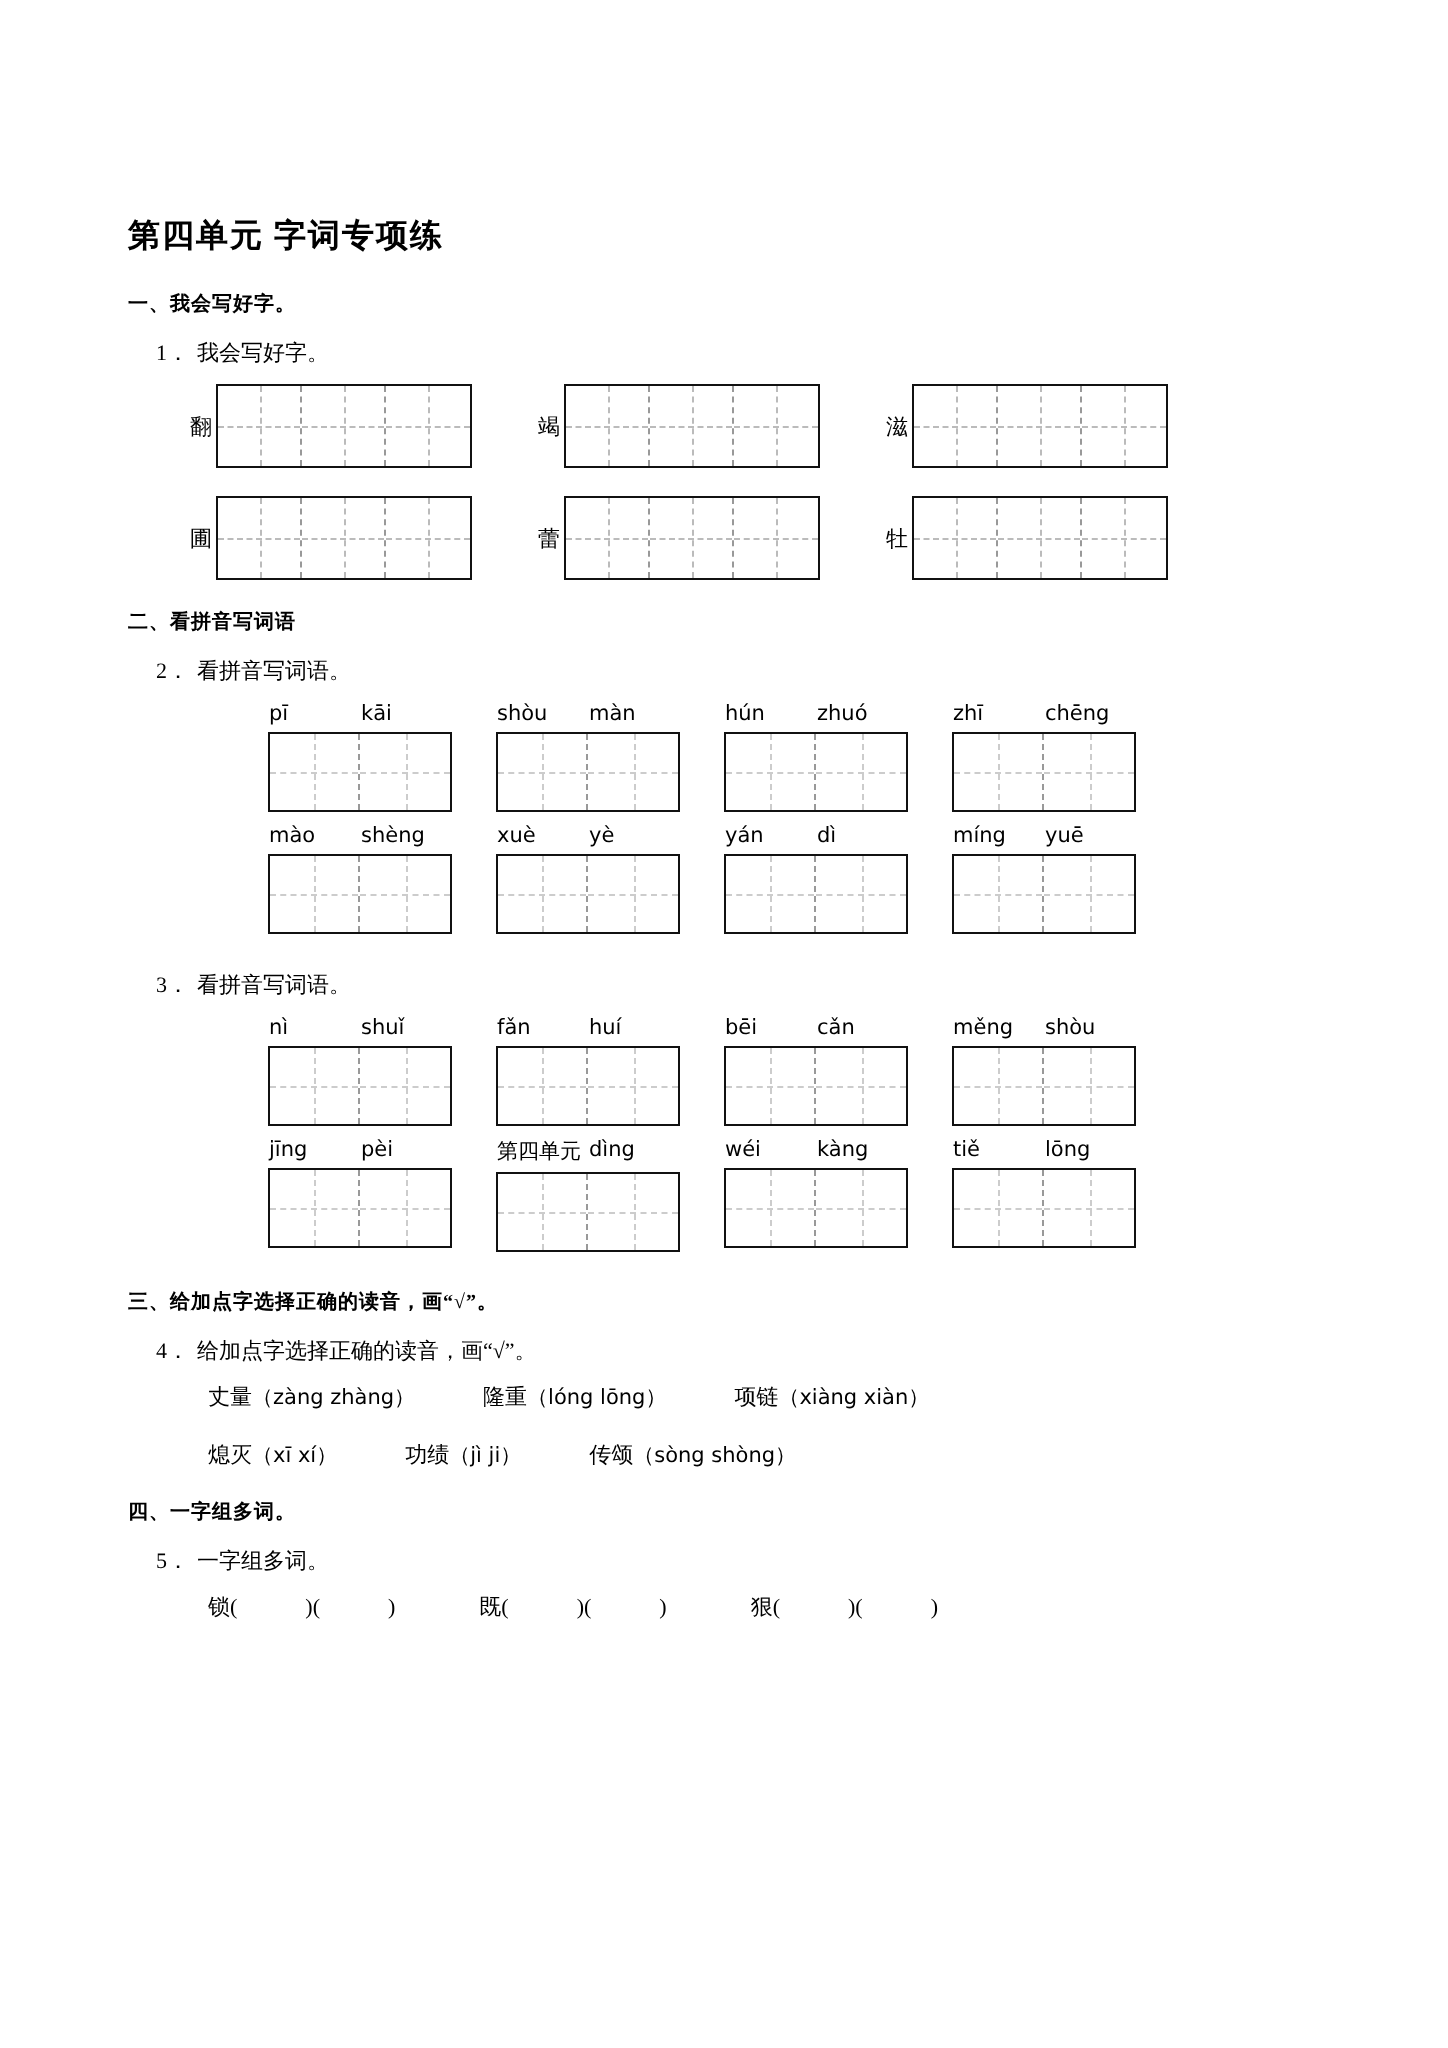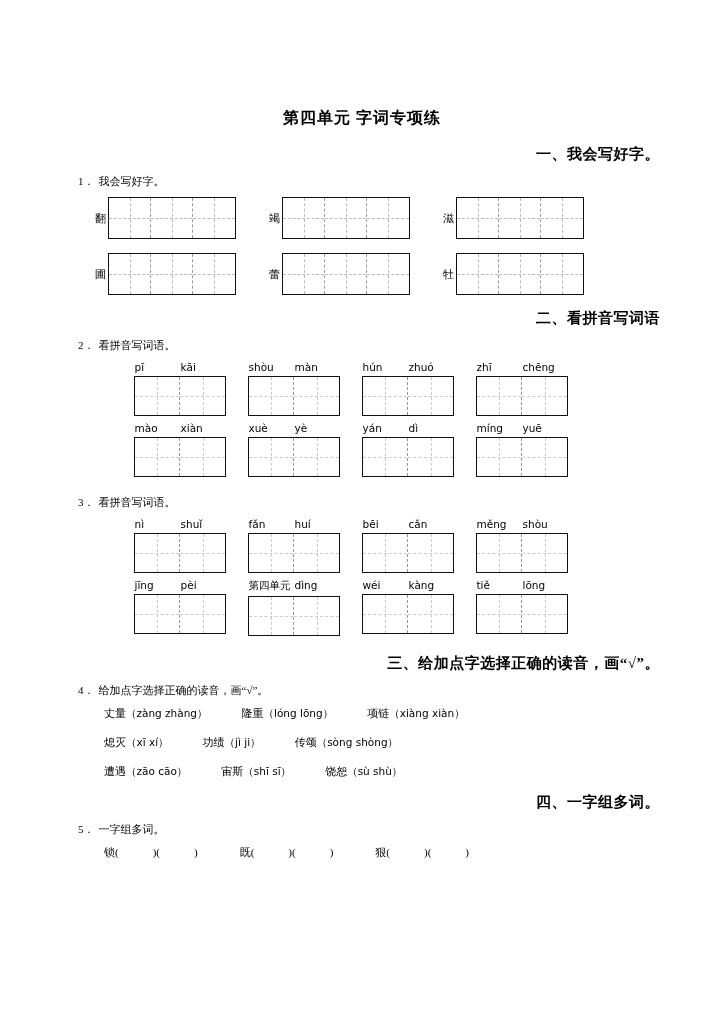--- a/index.html
+++ b/index.html
@@ -13,33 +13,32 @@
     position: relative;
     overflow: hidden;
   }
   .page {
     position: relative;
     width: 724px;
     height: 1024px;
     padding: 0 64px;
   }
   .doc-title {
-    text-align: center;
+    text-align: left;
     font-size: 16px;
     font-weight: bold;
     margin-top: 108px;
     margin-bottom: 16px;
     letter-spacing: 1px;
   }
   .sec-head {
-    font-size: 15px;
+    font-size: 10px;
     font-weight: bold;
     margin: 14px 0 10px 0;
     letter-spacing: 0.5px;
-    text-align: right;
   }
   .q-line {
     font-size: 11px;
     margin: 0 0 8px 0;
     padding-left: 14px;
   }
   .q-line .num { margin-right: 4px; }
 
   
   .grid-row {
@@ -267,21 +266,21 @@
           <div class="cell"></div>
           <div class="cell"></div>
         </div>
     </div>
   </div>
 
   <div class="pin-row pin-block-gap">
     <div class="pin-group">
       <div class="pin-syls">
         <span>mào</span>
-        <span>xiàn</span>
+        <span>shèng</span>
       </div>
       <div class="pin-boxes">
           <div class="cell"></div>
           <div class="cell"></div>
         </div>
     </div>
     <div class="pin-group">
       <div class="pin-syls">
         <span>xuè</span>
         <span>yè</span>
@@ -413,25 +412,20 @@
     <div class="item"><span>隆重</span><span class="py">（lóng  lōng）</span></div>
     <div class="item"><span>项链</span><span class="py">（xiàng xiàn）</span></div>
   </div>
 
   <div class="choice-row">
     <div class="item"><span>熄灭</span><span class="py">（xī xí）</span></div>
     <div class="item"><span>功绩</span><span class="py">（jì ji）</span></div>
     <div class="item"><span>传颂</span><span class="py">（sòng shòng）</span></div>
   </div>
 
-  <div class="choice-row">
-    <div class="item"><span>遭遇</span><span class="py">（zāo  cāo）</span></div>
-    <div class="item"><span>宙斯</span><span class="py">（shī  sī）</span></div>
-    <div class="item"><span>饶恕</span><span class="py">（sù  shù）</span></div>
-  </div>
 
   <div class="sec-head">四、一字组多词。</div>
   <div class="q-line">
     <span class="num">5．</span><span>一字组多词。</span>
   </div>
 
   <div class="blank-row">
     <div class="bitem"><span>锁</span>(<span class="uline"></span>)(<span class="uline"></span>)</div>
     <div class="bitem"><span>既</span>(<span class="uline"></span>)(<span class="uline"></span>)</div>
     <div class="bitem"><span>狠</span>(<span class="uline"></span>)(<span class="uline"></span>)</div>

